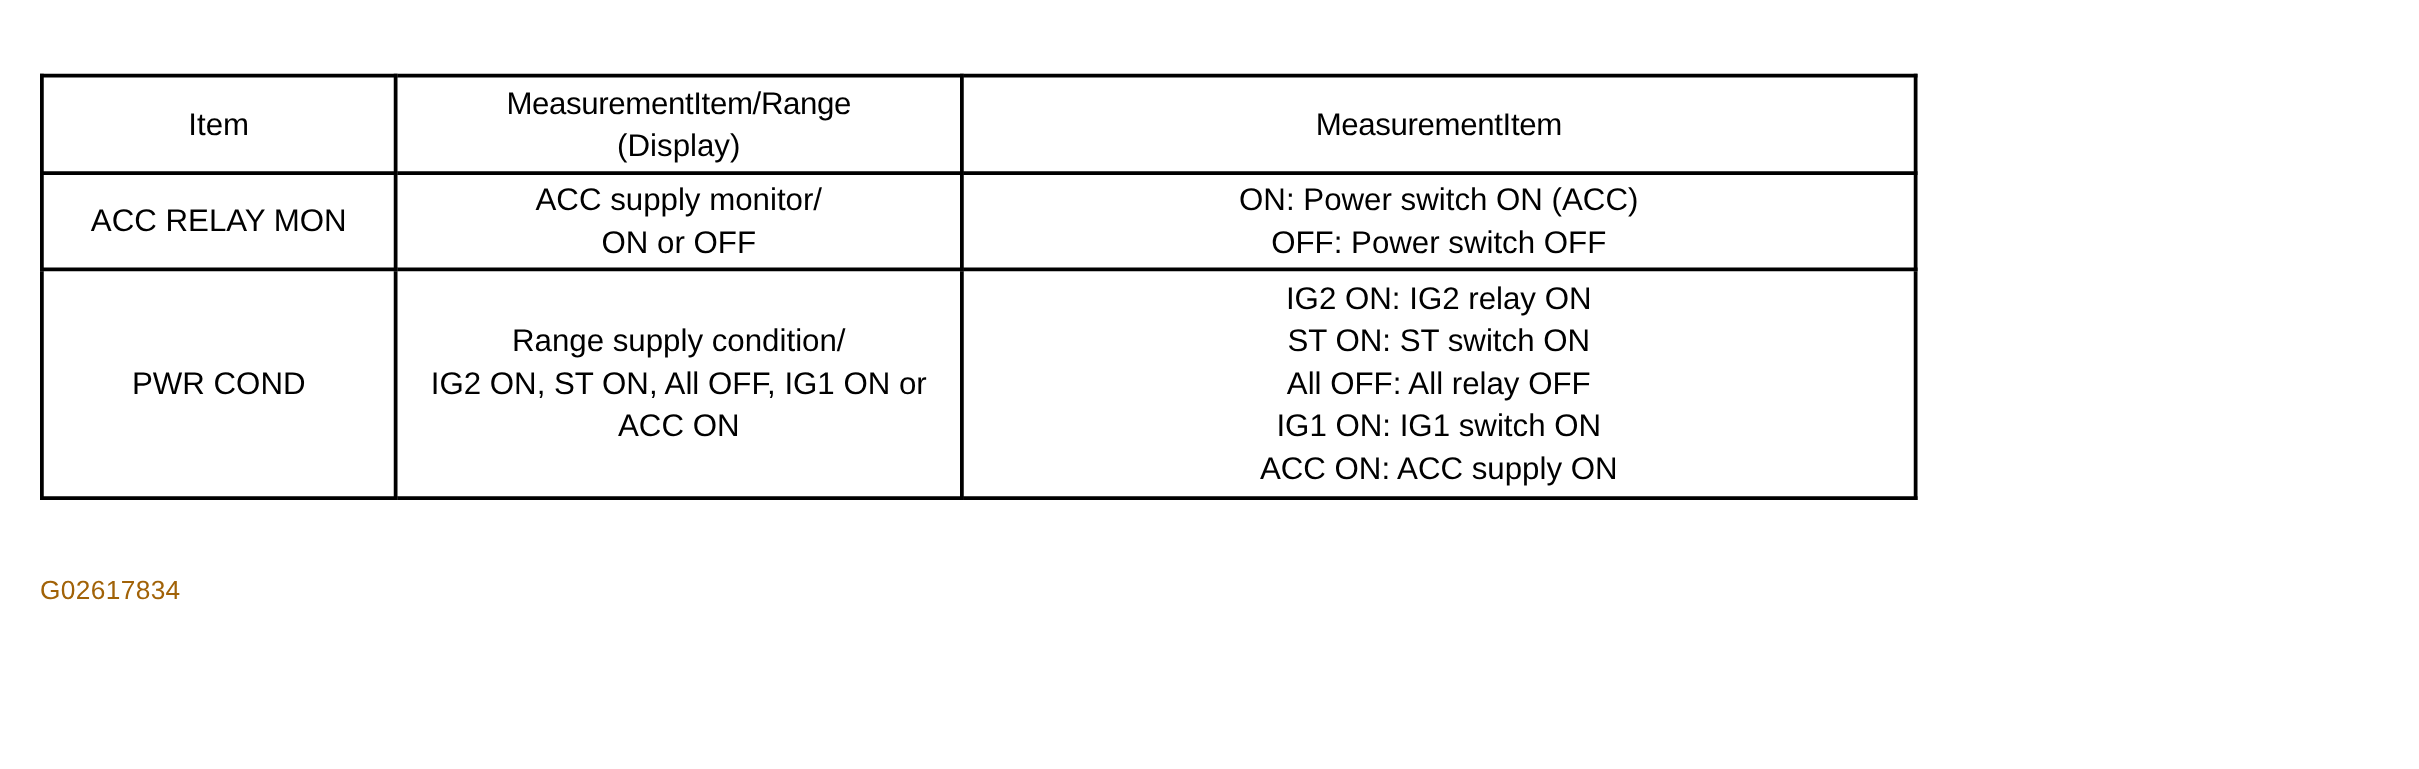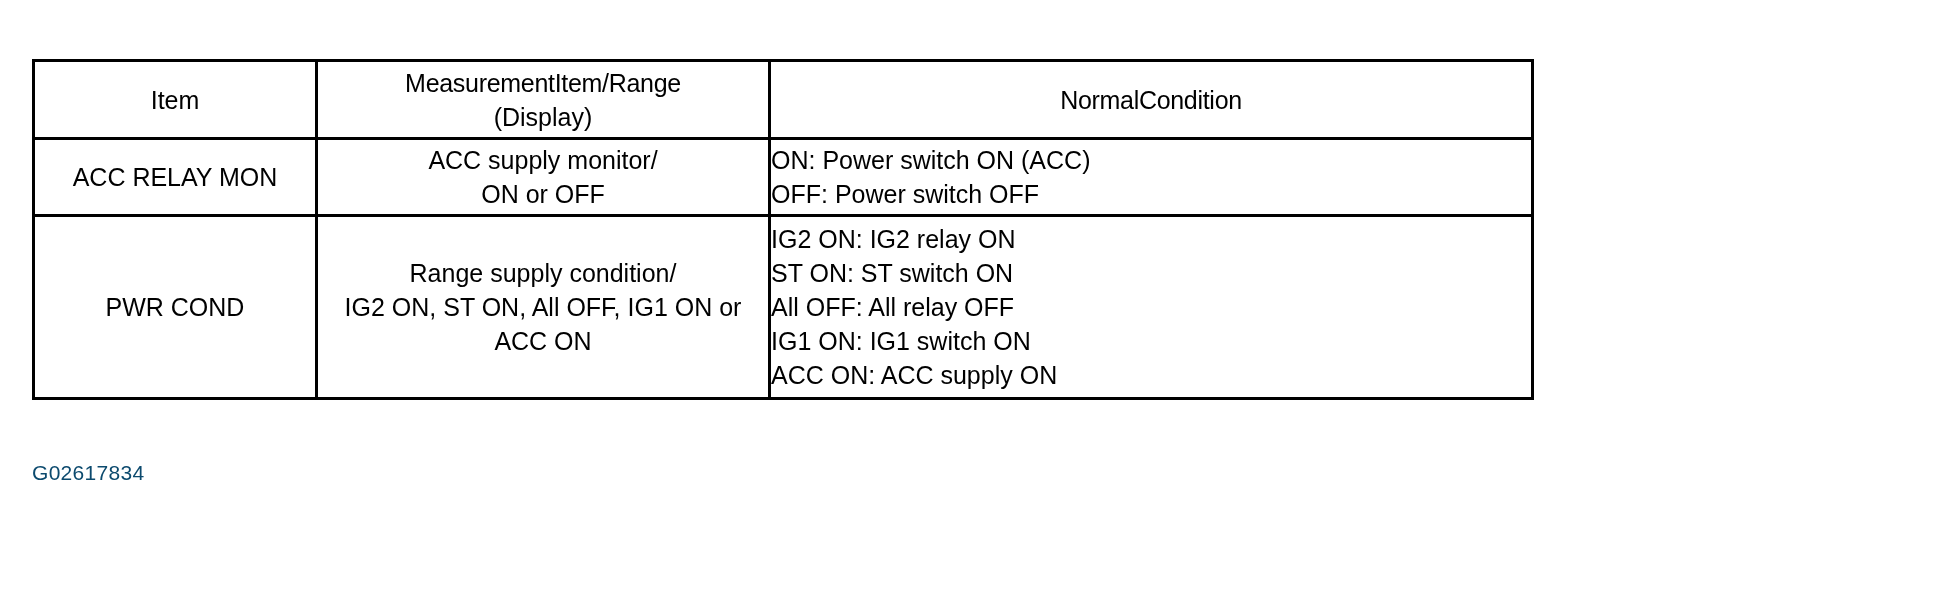--- a/index.html
+++ b/index.html
@@ -50,42 +50,42 @@
   .col-item      { width: 283px; }
   .col-measure   { width: 453px; }
   .col-normal    { width: 763px; }
 
   .cell-pad-center {
     padding: 10px 8px 12px 8px;
     text-align: center;
   }
   .cell-pad-left {
     padding: 10px 8px 12px 14px;
-    text-align: left;
+    text-align: center;
     margin-left: 12px;
   }
 
   .hdr {
     height: 78px;
   }
 
   .row-acc td { height: 74px; }
   .row-pwr td { height: 180px; }
 
   .line { display: block; white-space: nowrap; }
 
   .tight { letter-spacing: -0.3px; }
 
   .caption {
     position: absolute;
     left: 32px;
     top: 460px;
     font-size: 21px;
     line-height: 26px;
-    color: #0c4a6e;
+    color: #a16207;
     letter-spacing: 0.3px;
   }
 </style>
 </head>
 <body>
 
 <div class="page">
 
   <div class="table-wrap">
     <table class="spec-table">
@@ -98,21 +98,21 @@
 
         <tr class="hdr">
           <td class="cell-pad-center">
             <span class="line">Item</span>
           </td>
           <td class="cell-pad-center">
             <span class="line tight">MeasurementItem/Range</span>
             <span class="line">(Display)</span>
           </td>
           <td class="cell-pad-center">
-            <span class="line tight">NormalCondition</span>
+            <span class="line tight">MeasurementItem</span>
           </td>
         </tr>
 
         <tr class="row-acc">
           <td class="cell-pad-center">
             <span class="line">ACC RELAY MON</span>
           </td>
           <td class="cell-pad-center">
             <span class="line">ACC supply monitor/</span>
             <span class="line">ON or OFF</span>

